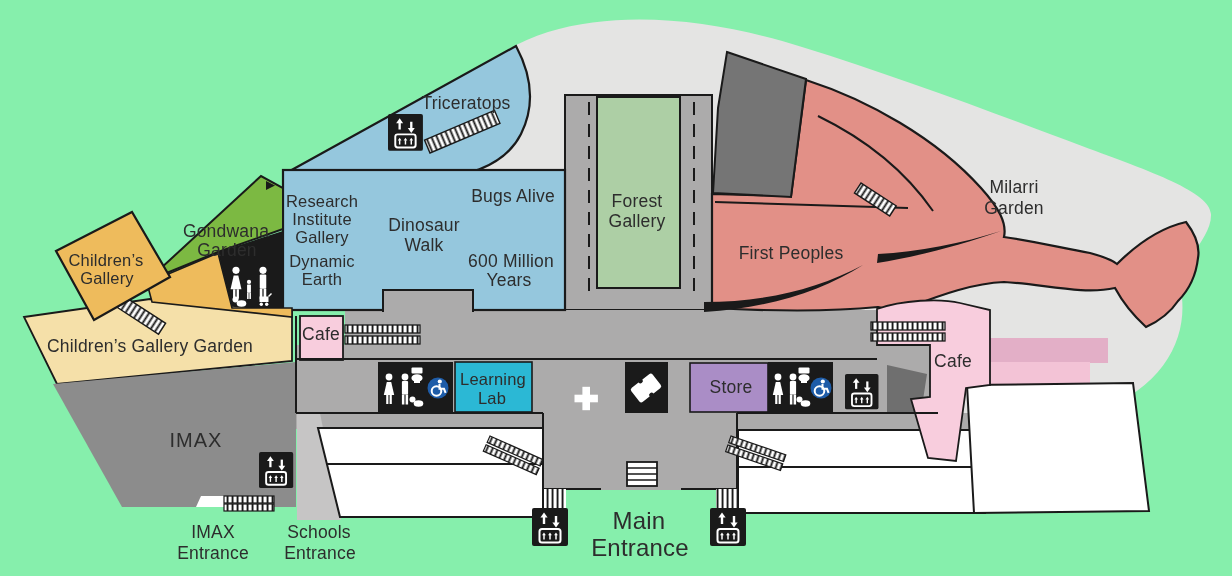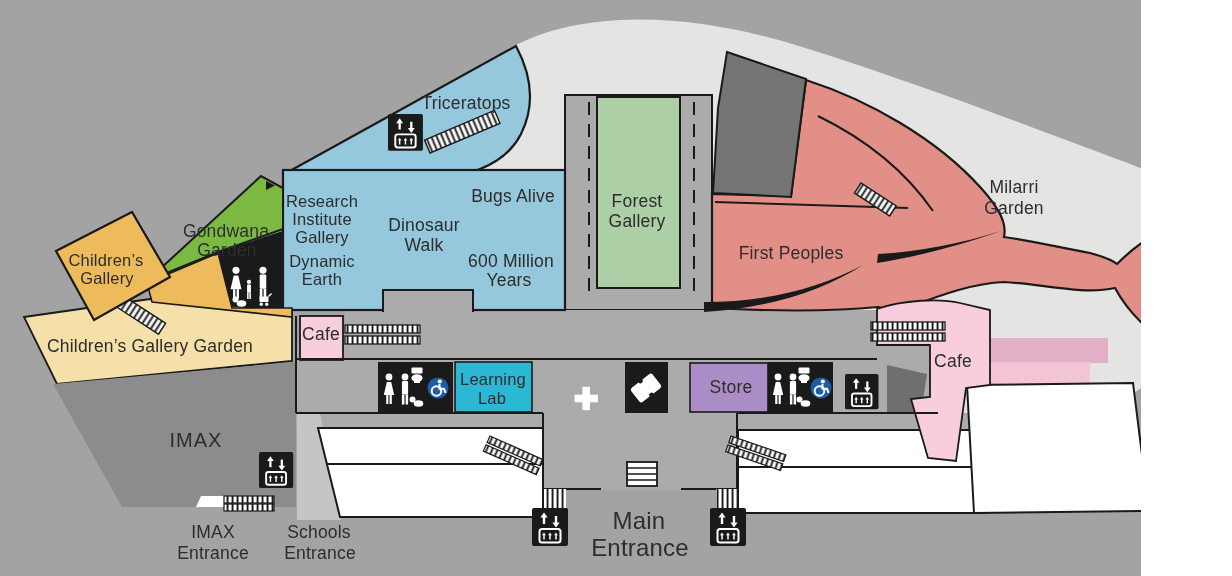--- a/index.html
+++ b/index.html
@@ -1,16 +1,16 @@
 <!DOCTYPE html>
 <html><head>
 <meta charset="utf-8">
 <style>
   html,body{margin:0;padding:0;background:#ffffff;}
-  .stage{width:1141px;height:576px;position:relative;background:#a3a3a3;overflow:hidden;}
+  .stage{width:1232px;height:576px;position:relative;background:#86efac;overflow:hidden;}
   text{font-family:"Liberation Sans","DejaVu Sans",sans-serif;fill:#2d2d2d;font-weight:500;letter-spacing:.2px;}
   .lbl{font-size:17.5px;}
   .lbl-sm{font-size:16.5px;}
   .lbl-big{font-size:24px;}
   .lbl-imax{font-size:20px;letter-spacing:1px;}
 </style>
 </head>
 <body>
 
 <div class="stage">

